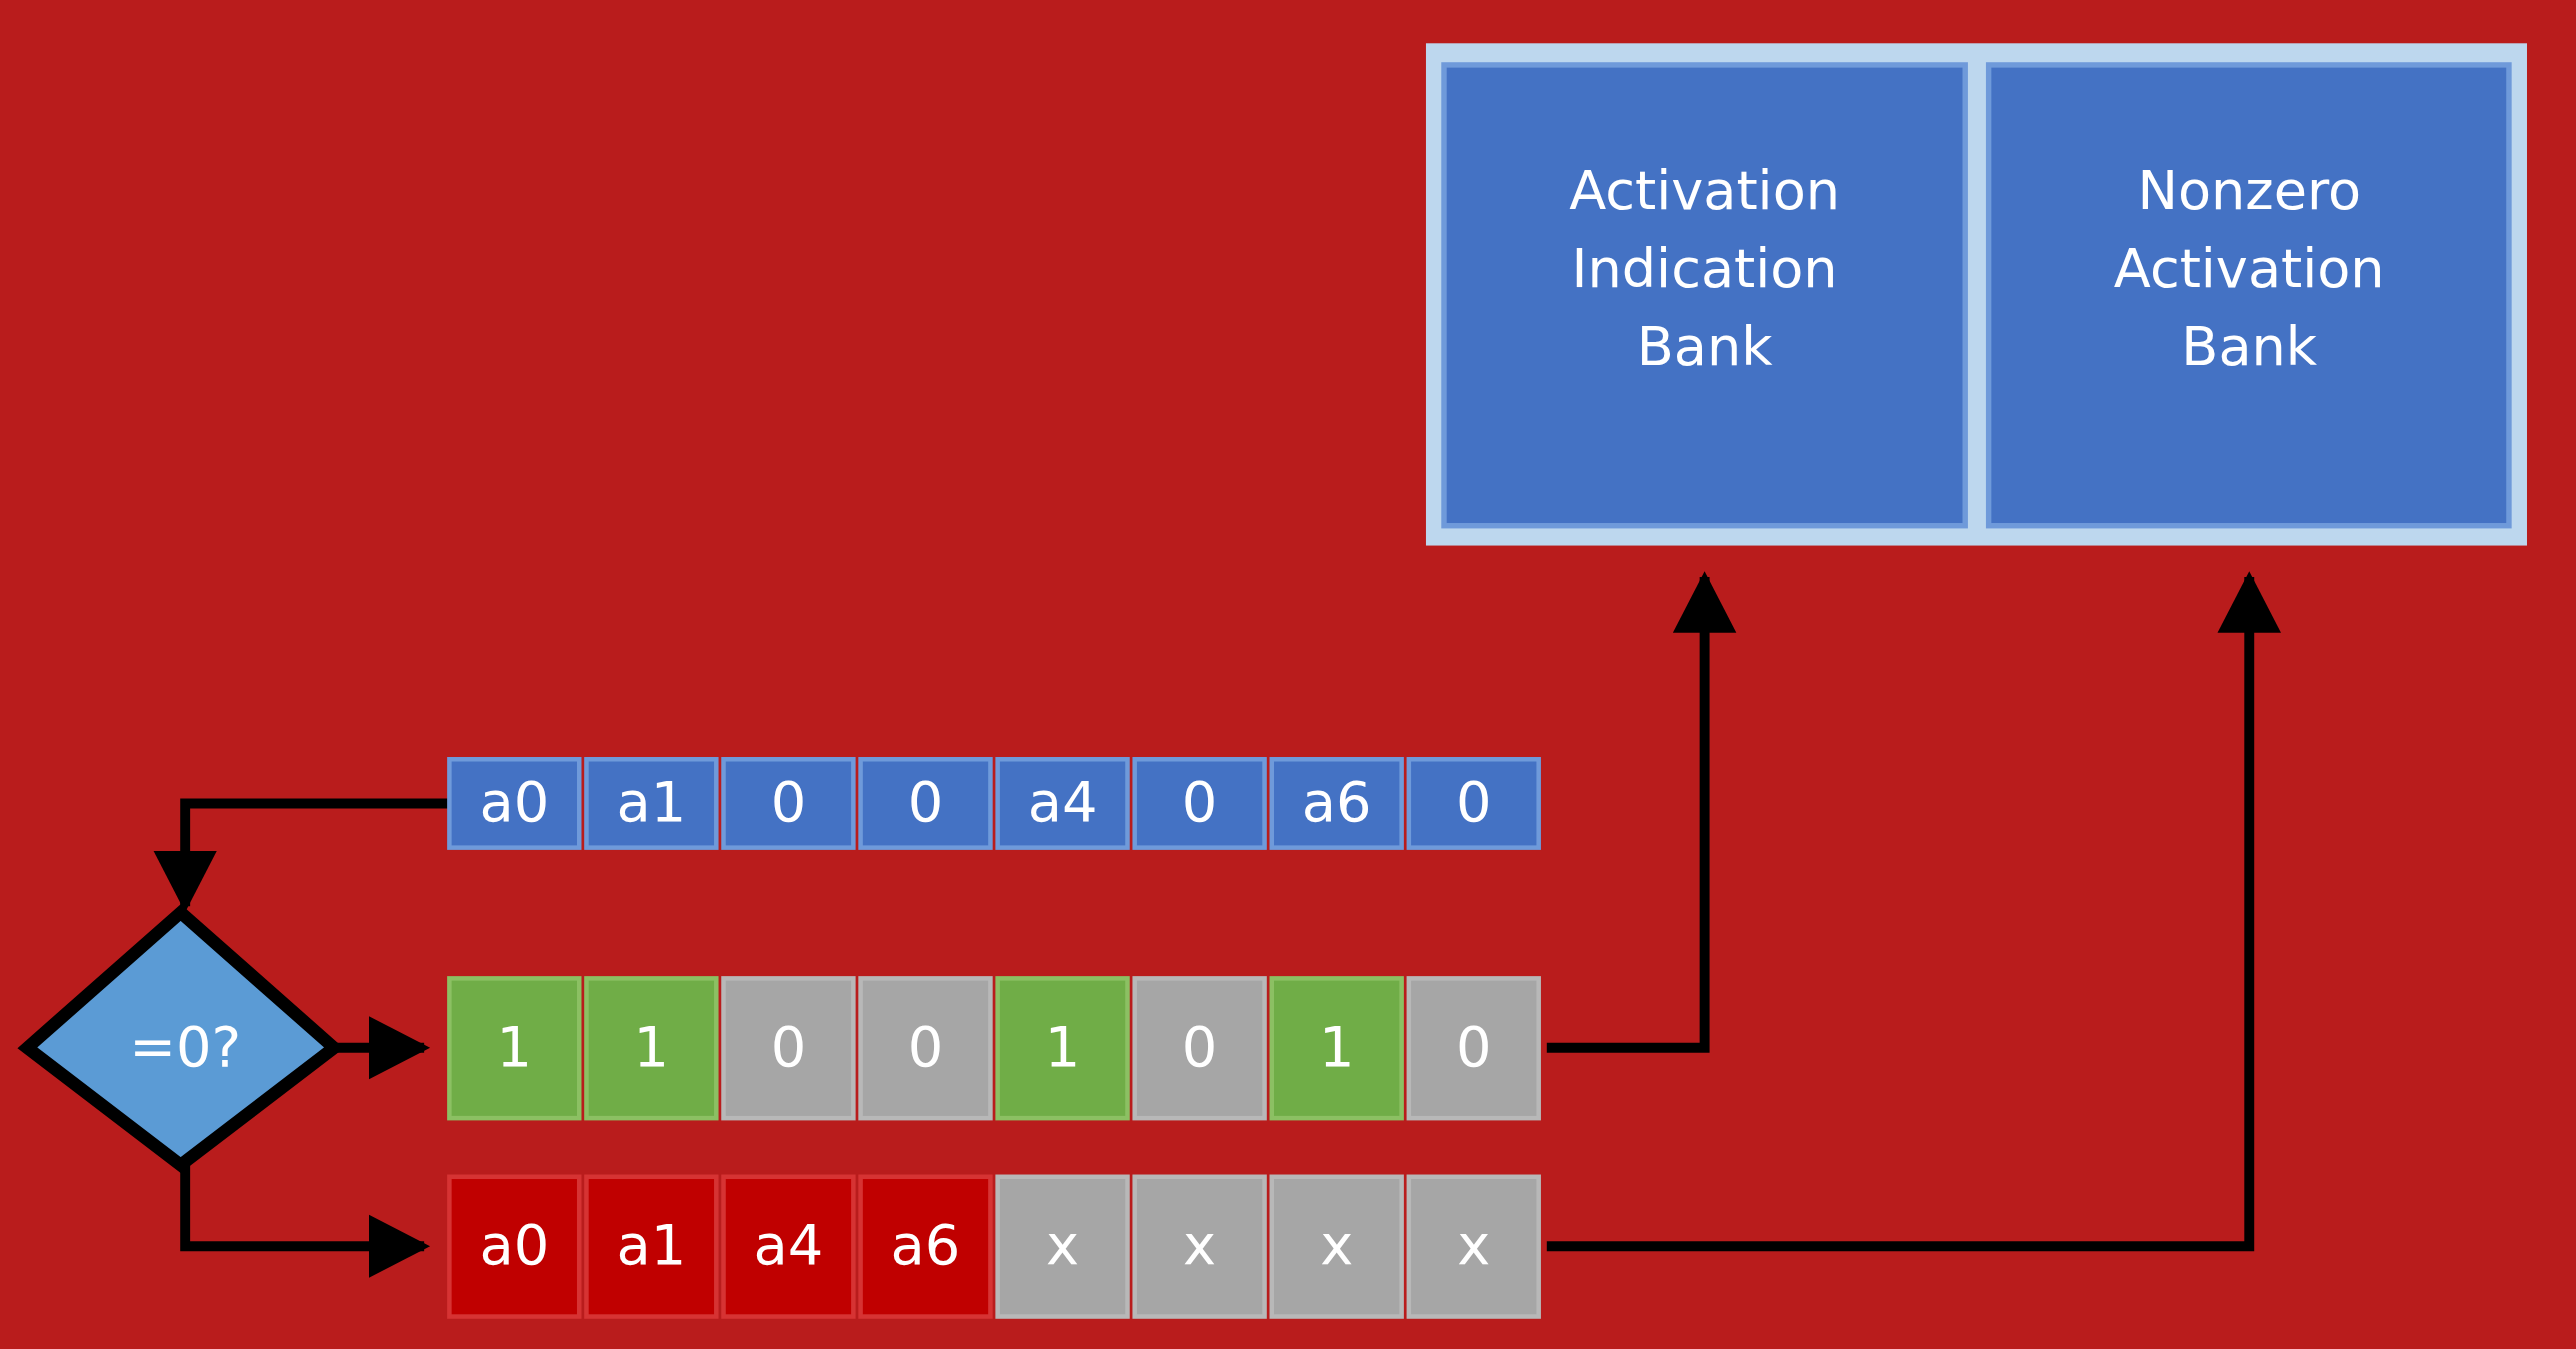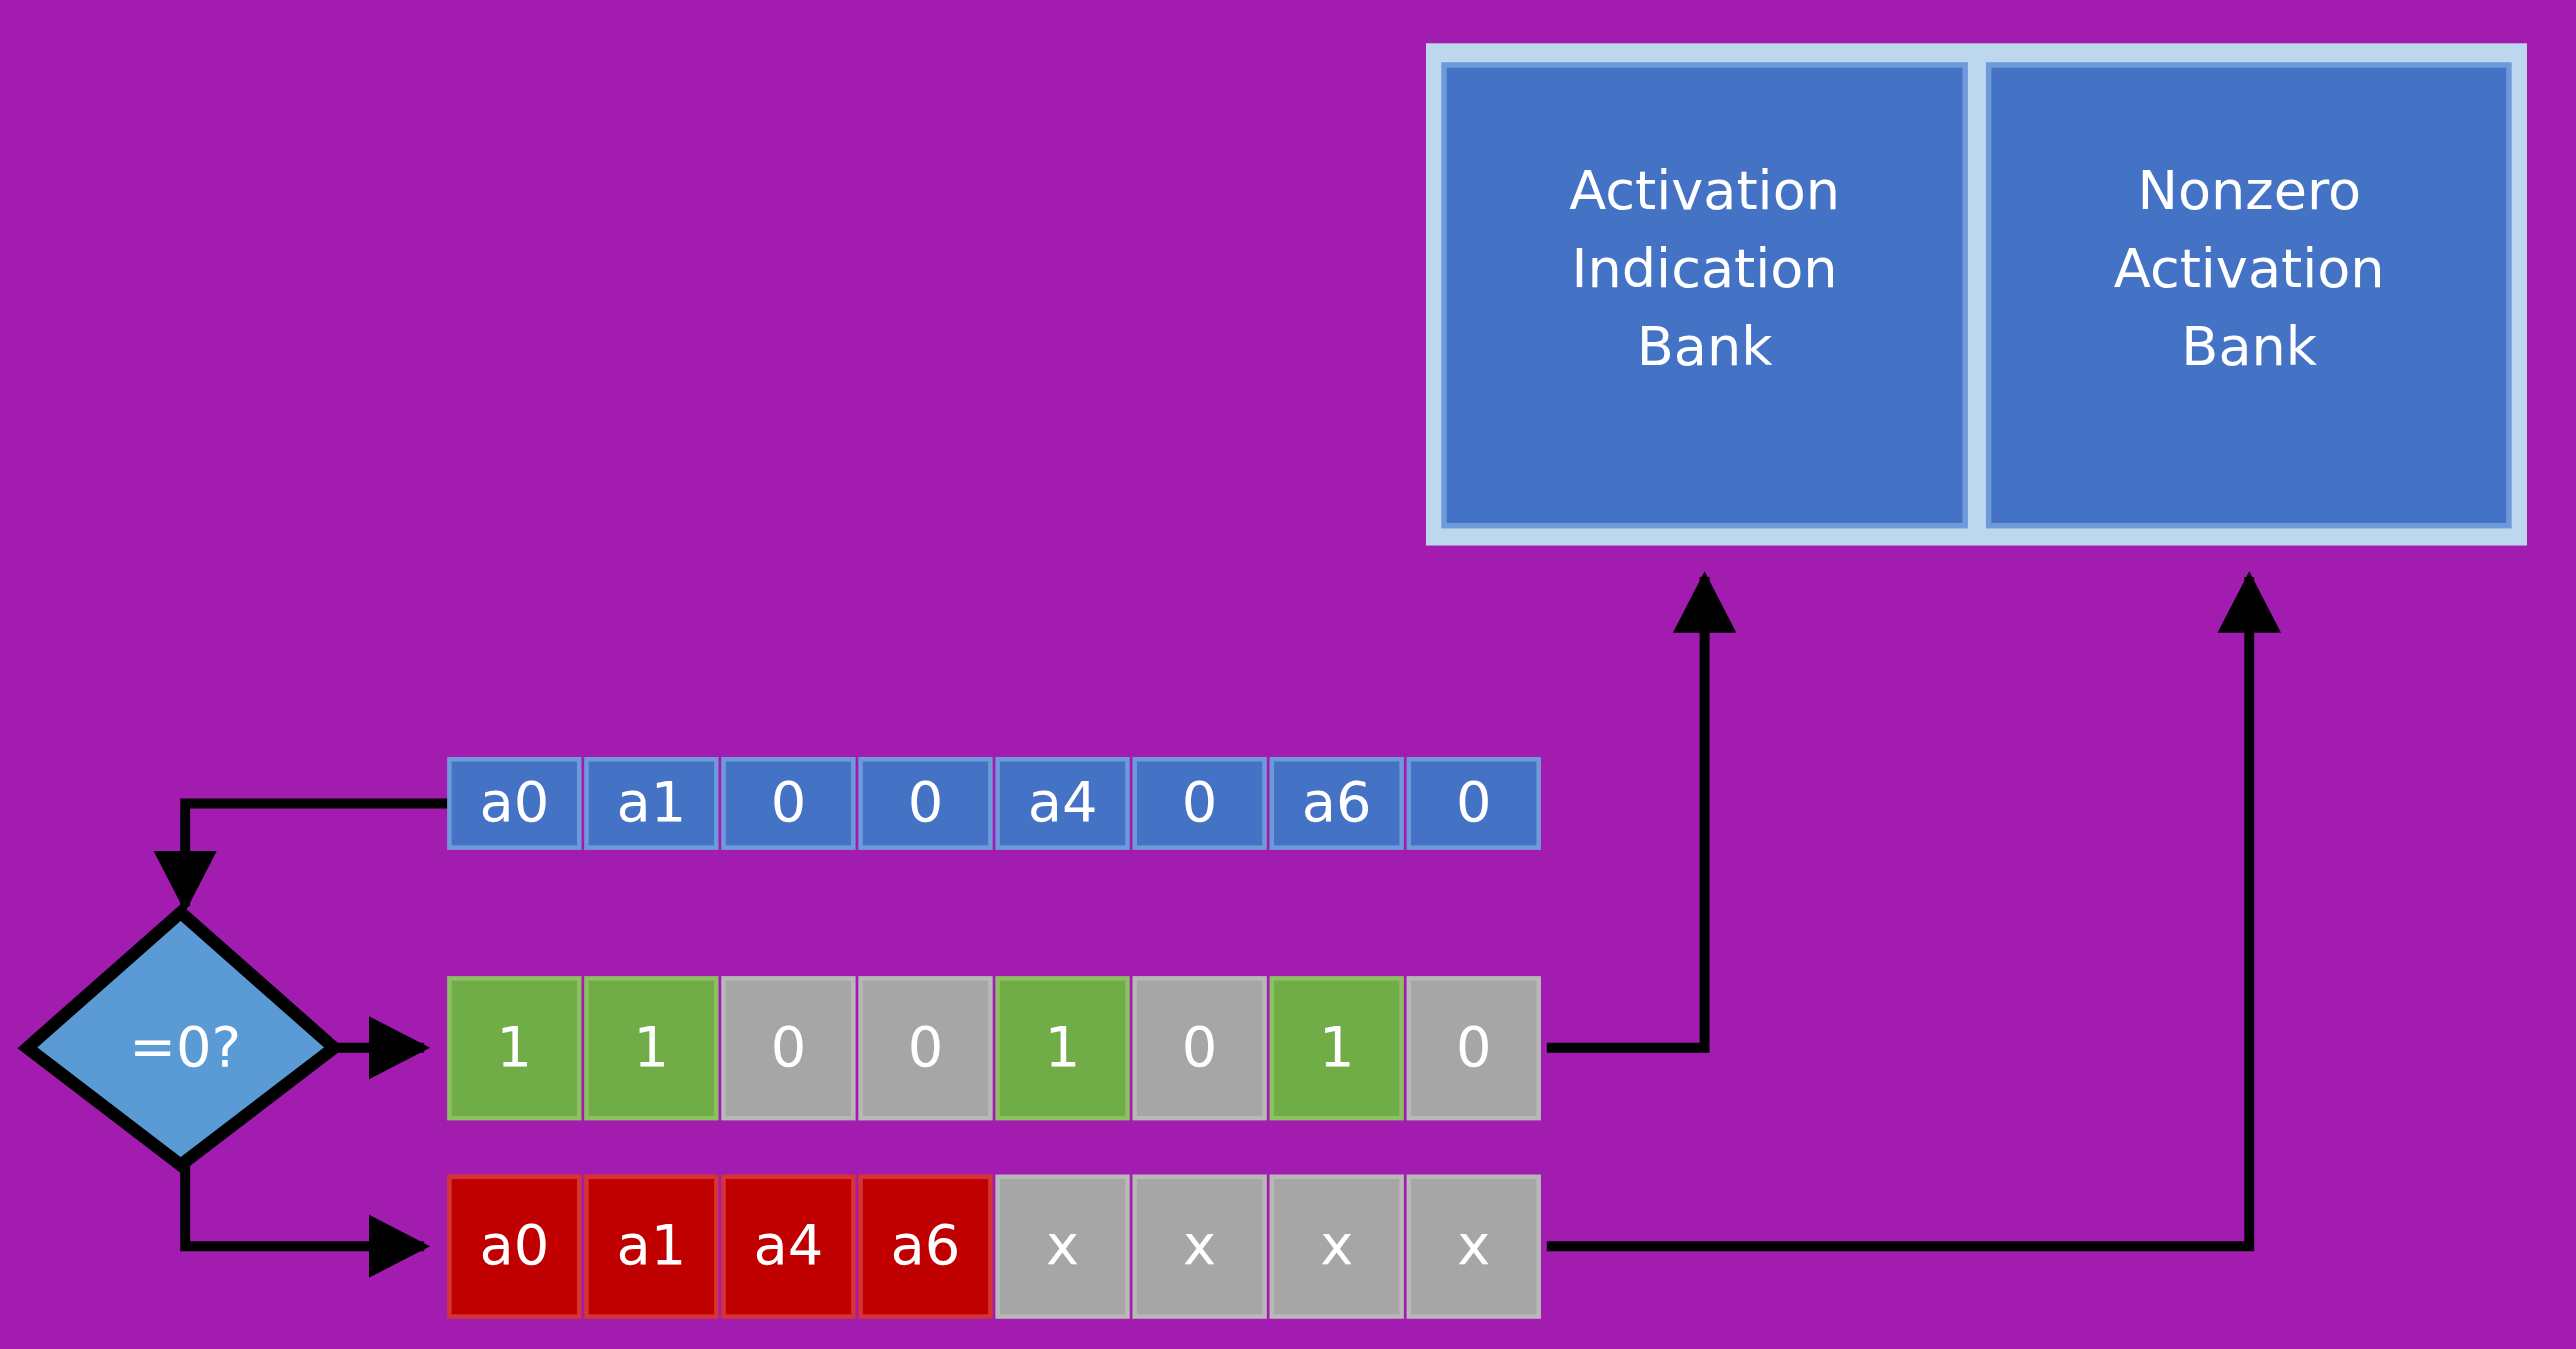--- a/index.html
+++ b/index.html
@@ -4,21 +4,21 @@
 <style>
   html, body {
     margin: 0;
     padding: 0;
     background: #ffffff;
   }
   #stage {
     position: relative;
     width: 2576px;
     height: 1349px;
-    background: #a21caf;
+    background: #b91c1c;
     overflow: hidden;
     font-family: "DejaVu Sans", sans-serif;
   }
   #diagram-svg {
     position: absolute;
     left: 0;
     top: 0;
     width: 2576px;
     height: 1349px;
     display: block;

